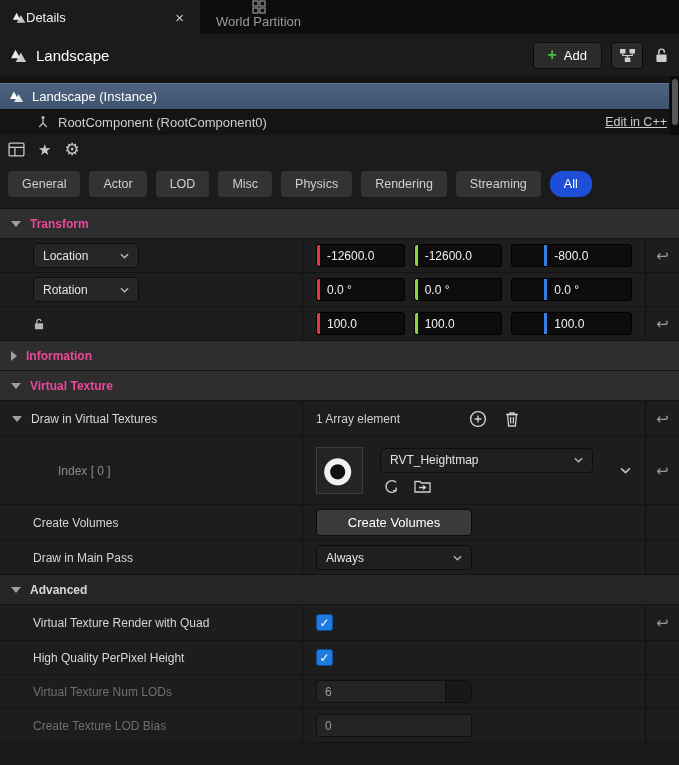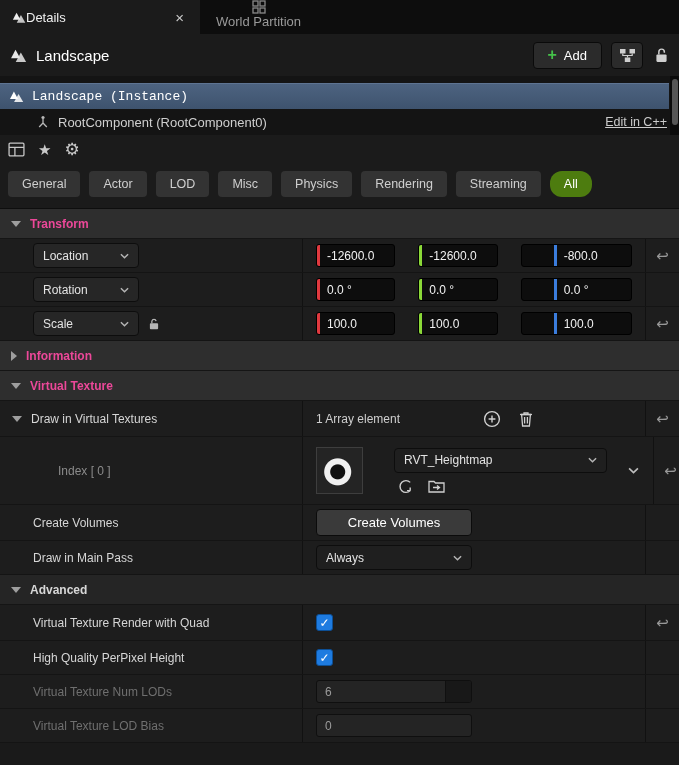--- a/index.html
+++ b/index.html
@@ -25,53 +25,53 @@
   .panel-header { height:42px; background:#1b1b1b; display:flex; align-items:center; padding:0 10px; gap:9px; }
   .panel-title { font-size:15px; color:#ffffff; flex:1; }
   .add-btn { display:flex; align-items:center; gap:7px; height:27px; padding:0 14px; background:#2b2b2b; border:1px solid #0a0a0a; border-radius:4px; color:#fff; font-size:13px; }
   .add-plus { color:#45c14a; font-size:16px; font-weight:bold; line-height:1; }
   .icon-btn { width:32px; height:27px; background:#2b2b2b; border:1px solid #0a0a0a; border-radius:4px; display:flex; align-items:center; justify-content:center; color:#cfcfcf; }
   .lock-btn { color:#cfcfcf; padding:0 2px; margin-right:-2px; }
 
   
   .tree { background:#141414; padding-top:7px; position:relative; }
   .tree-row { height:26px; display:flex; align-items:center; gap:8px; }
-  .tree-row.selected { background:linear-gradient(#4d6380,#3e536e); color:#fff; padding:0 9px; margin-right:10px; border-top:1px solid #5e7492;font-family:Liberation Mono, monospace; }
+  .tree-row.selected { background:linear-gradient(#4d6380,#3e536e); color:#fff; padding:0 9px; margin-right:10px; border-top:1px solid #5e7492; }
   .tree-row.component { color:#cfcfcf; padding-left:36px; padding-right:12px; background:#141414; }
   .edit-cpp { margin-left:auto; color:#cdcdcd; text-decoration:underline; font-size:12.5px; }
   .tree-scrollbar { position:absolute; top:0; right:0; bottom:0; width:9px; background:#0b0b0b; }
   .tree-scroll-handle { position:absolute; top:3px; left:1.5px; width:6px; height:46px; background:#565656; border-radius:3px; }
 
   
   .search-row { display:flex; align-items:center; gap:12px; padding:6px 8px; background:#1b1b1b; overflow:hidden; }
   .search-box { flex:1; height:27px; background:#0f0f0f; border:1px solid #020202; border-radius:13px; display:flex; align-items:center; gap:7px; padding:0 11px; color:#8a8a8a; }
   .search-box input { flex:1; background:transparent; border:none; outline:none; color:#dddddd; font-size:13px; font-family:"Liberation Sans", sans-serif; }
   .search-box input::placeholder { color:#6c6c6c; }
   .search-icons { display:flex; align-items:center; gap:13px; color:#c8c8c8; margin-right:-6px; }
   .gear-glyph { font-size:17px; line-height:1; }
   .star-glyph { font-size:15px; line-height:1; }
 
   
   .filter-row { display:flex; gap:9px; padding:7px 8px 11px 8px; background:#1b1b1b; border-bottom:1px solid #0e0e0e; overflow:hidden; }
   .filter { height:26px; padding:0 14px; border-radius:4px; background:#333333; color:#cfcfcf; display:flex; align-items:center; font-size:12.5px; white-space:nowrap; }
-  .filter.active { background:#4d7c0f; color:#ffffff;border-radius:12px; }
+  .filter.active { background:#1d4ed8; color:#ffffff;border-radius:12px; }
 
   
   .section-header { height:30px; background:#2e2e2e; border-bottom:1px solid #151515; display:flex; align-items:center; gap:9px; padding:0 11px; color:#ec4899; font-weight:bold; font-size:12px; }
   .section-header.sub { background:#252525; color:#d8d8d8; }
   .chev { color:#9e9e9e; }
 
   .prop-row { display:flex; align-items:center; height:34px; background:#1d1d1d; border-bottom:1px solid #141414; }
   .prop-row.tall { height:68px; }
   .prop-row.h36 { height:36px; }
   .prop-label { width:302px; flex:none; display:flex; align-items:center; gap:9px; padding-left:33px; color:#d6d6d6; height:100%; }
   .prop-label.w-chev { padding-left:12px; }
   .prop-label.indent { padding-left:58px; color:#8b8b8b; }
   .prop-label.disabled { color:#6f6f6f; }
-  .prop-value { flex:1; display:flex; align-items:center; gap:21px; padding-left:13px; border-left:1px solid #111111; height:100%; }
+  .prop-value { flex:1; display:flex; align-items:center; gap:7px; padding-left:13px; border-left:1px solid #111111; height:100%; }
   .prop-revert { width:34px; flex:none; border-left:1px solid #111111; height:100%; display:flex; align-items:center; justify-content:center; color:#989898; font-size:15px; }
 
   .dropdown { height:25px; width:106px; background:#262626; border:1px solid #0d0d0d; border-radius:4px; display:flex; align-items:center; justify-content:space-between; padding:0 9px; color:#e3e3e3; }
   .dropdown.wide { width:213px; background:#1f1f1f; }
   .dropdown.mid { width:156px; background:#1f1f1f; }
   .dd-chev { color:#b5b5b5; }
 
   .vec { height:23px; flex:1; background:#0d0d0d; border:1px solid #000; border-radius:3px; display:flex; align-items:center; color:#f2f2f2; overflow:hidden; margin-right:2px; }
   .vec:last-of-type { margin-right:13px;padding-left:32px; }
   .vec .bar { width:3px; align-self:stretch; flex:none; }
@@ -279,28 +279,20 @@
     <div class="vec">
         <div class="bar" style="background:#3b7ddd"></div>
         <span>0.0 °</span>
       </div>
   </div>
   <div class="prop-revert"></div>
 </div>
 
 <div class="prop-row">
   <div class="prop-label">
-    <div class="dropdown">
-      <span>Scale</span>
-      <span class="dd-chev">
-          <svg width="9" height="6" viewBox="0 0 10 6" fill="none" stroke="currentColor" stroke-width="1.6">
-            <path d="M1 1 L5 5 L9 1"></path>
-          </svg>
-        </span>
-    </div>
     <span style="color:#b5b5b5">
       <svg width="12" height="14" viewBox="0 0 14 16" fill="none" stroke="currentColor" stroke-width="1.5">
           <path d="M9.5 7 V4.6 a2.6 2.6 0 0 1 5 0" transform="translate(-5 0)"></path>
           <rect x="2.2" y="7" width="9.6" height="7" rx="1" fill="currentColor" stroke="none"></rect>
         </svg>
     </span>
   </div>
   <div class="prop-value">
     <div class="vec">
         <div class="bar" style="background:#e0393f"></div>
@@ -484,21 +476,21 @@
     <div class="dis-field">
       <span>6</span>
       <span class="cap"></span>
     </div>
   </div>
   <div class="prop-revert"></div>
 </div>
 
 <div class="prop-row">
   <div class="prop-label disabled">
-    <span>Virtual Texture LOD Bias</span>
+    <span>Create Texture LOD Bias</span>
   </div>
   <div class="prop-value">
     <div class="dis-field">
       <span>0</span>
     </div>
   </div>
   <div class="prop-revert"></div>
 </div>
 
 </body></html>

